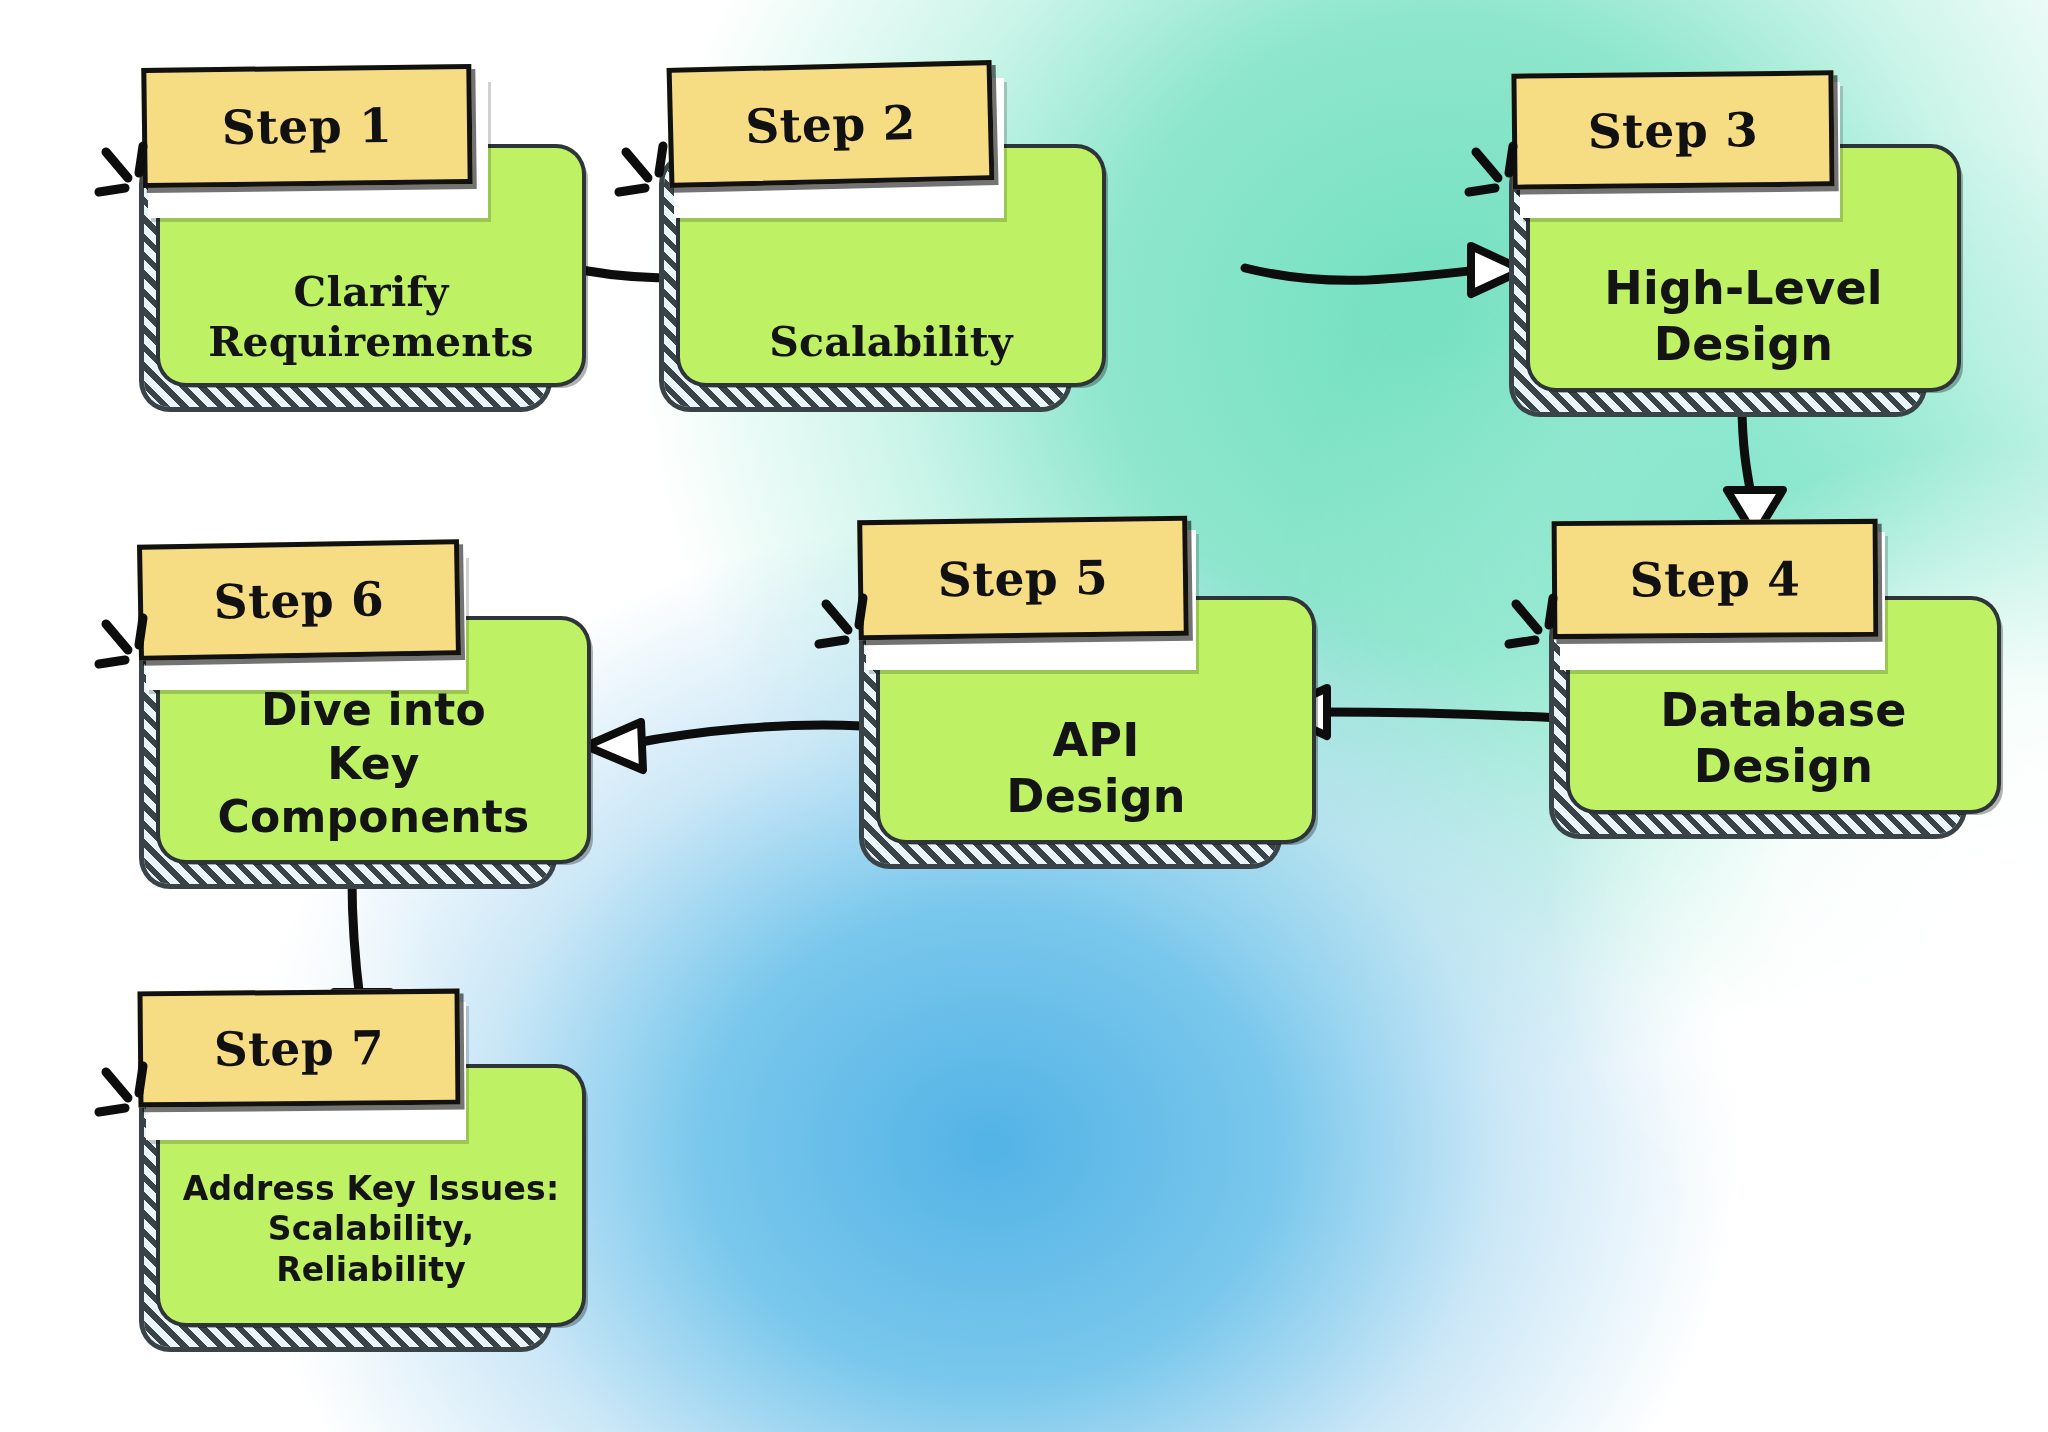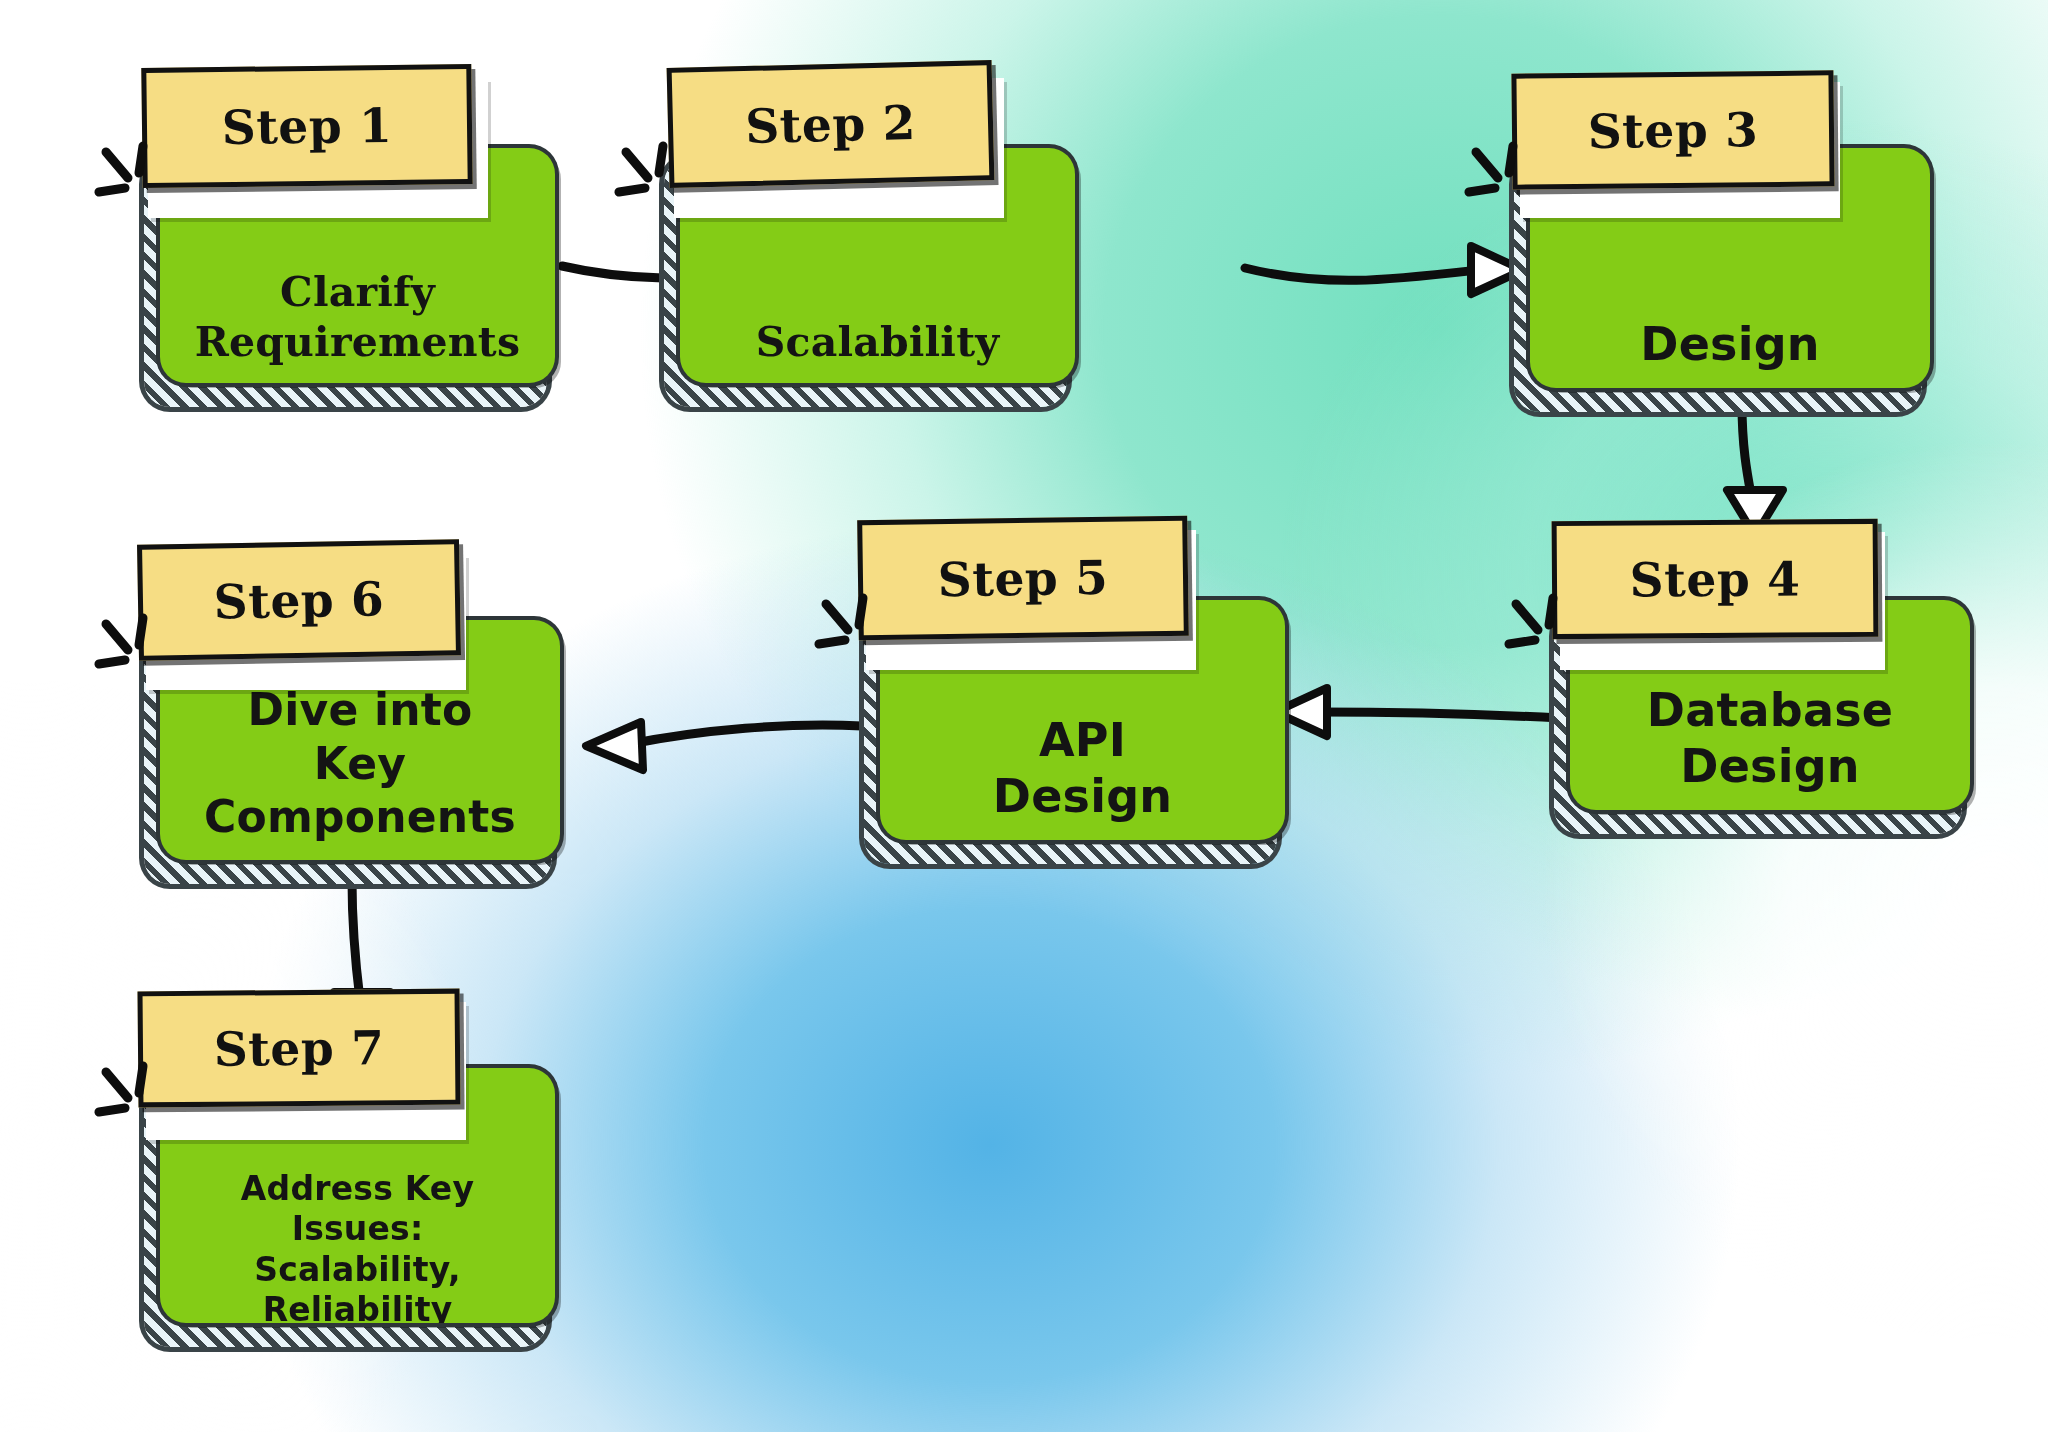--- a/index.html
+++ b/index.html
@@ -48,24 +48,25 @@
     width:calc(100% + 8px);height:calc(100% + 14px);
     border-radius:26px;
     background:
       repeating-linear-gradient(45deg,
         #3a4448 0px, #3a4448 6px,
         #e9f4f8 6px, #e9f4f8 13px);
     box-shadow:0 0 0 5px #3a4448;
   }
   .body{
     position:absolute;left:0;top:0;width:100%;height:100%;
-    background:#84cc16;
+    background:#bef264;
     border-radius:26px;
     box-shadow:0 0 0 4px #2d3538, 6px 5px 0 0 rgba(0,0,0,0.30);
     overflow:hidden;
+    padding-left:27px;
   }
   .body-text{
     position:absolute;left:0;right:0;bottom:0;
     padding:0 14px 16px 14px;
     text-align:center;
     color:#141414;
     font-family:"DejaVu Sans", sans-serif;
     font-weight:700;
     line-height:1.22;
     letter-spacing:0.2px;
@@ -177,20 +178,21 @@
 <div class="node" id="n3" style="left:1530px;top:148px;width:400px;height:240px;">
   <svg class="burst" viewBox="0 0 80 80">
     <line x1="12" y1="12" x2="34" y2="38" stroke="#0d0d0d" stroke-width="9" stroke-linecap="round"></line>
     <line x1="49" y1="6" x2="45" y2="33" stroke="#0d0d0d" stroke-width="9" stroke-linecap="round"></line>
     <line x1="5" y1="52" x2="31" y2="48" stroke="#0d0d0d" stroke-width="9" stroke-linecap="round"></line>
   </svg>
   <div class="body-wrap">
     <div class="hatch"></div>
     <div class="body">
       <div class="body-text" style="font-size:46px;">
+        <span class="ln">High-Level</span>
         <span class="ln">Design</span>
       </div>
     </div>
   </div>
   <div class="paper" style="left:-10px;top:-66px;width:320px;height:136px;"></div>
   <div class="chip" style="left:-18px;top:-76px;width:312px;height:106px;font-size:47px;transform:rotate(-0.6deg);">Step 3</div>
 </div>
 
 <div class="node" id="n4" style="left:1570px;top:600px;width:400px;height:210px;">
   <svg class="burst" viewBox="0 0 80 80">

